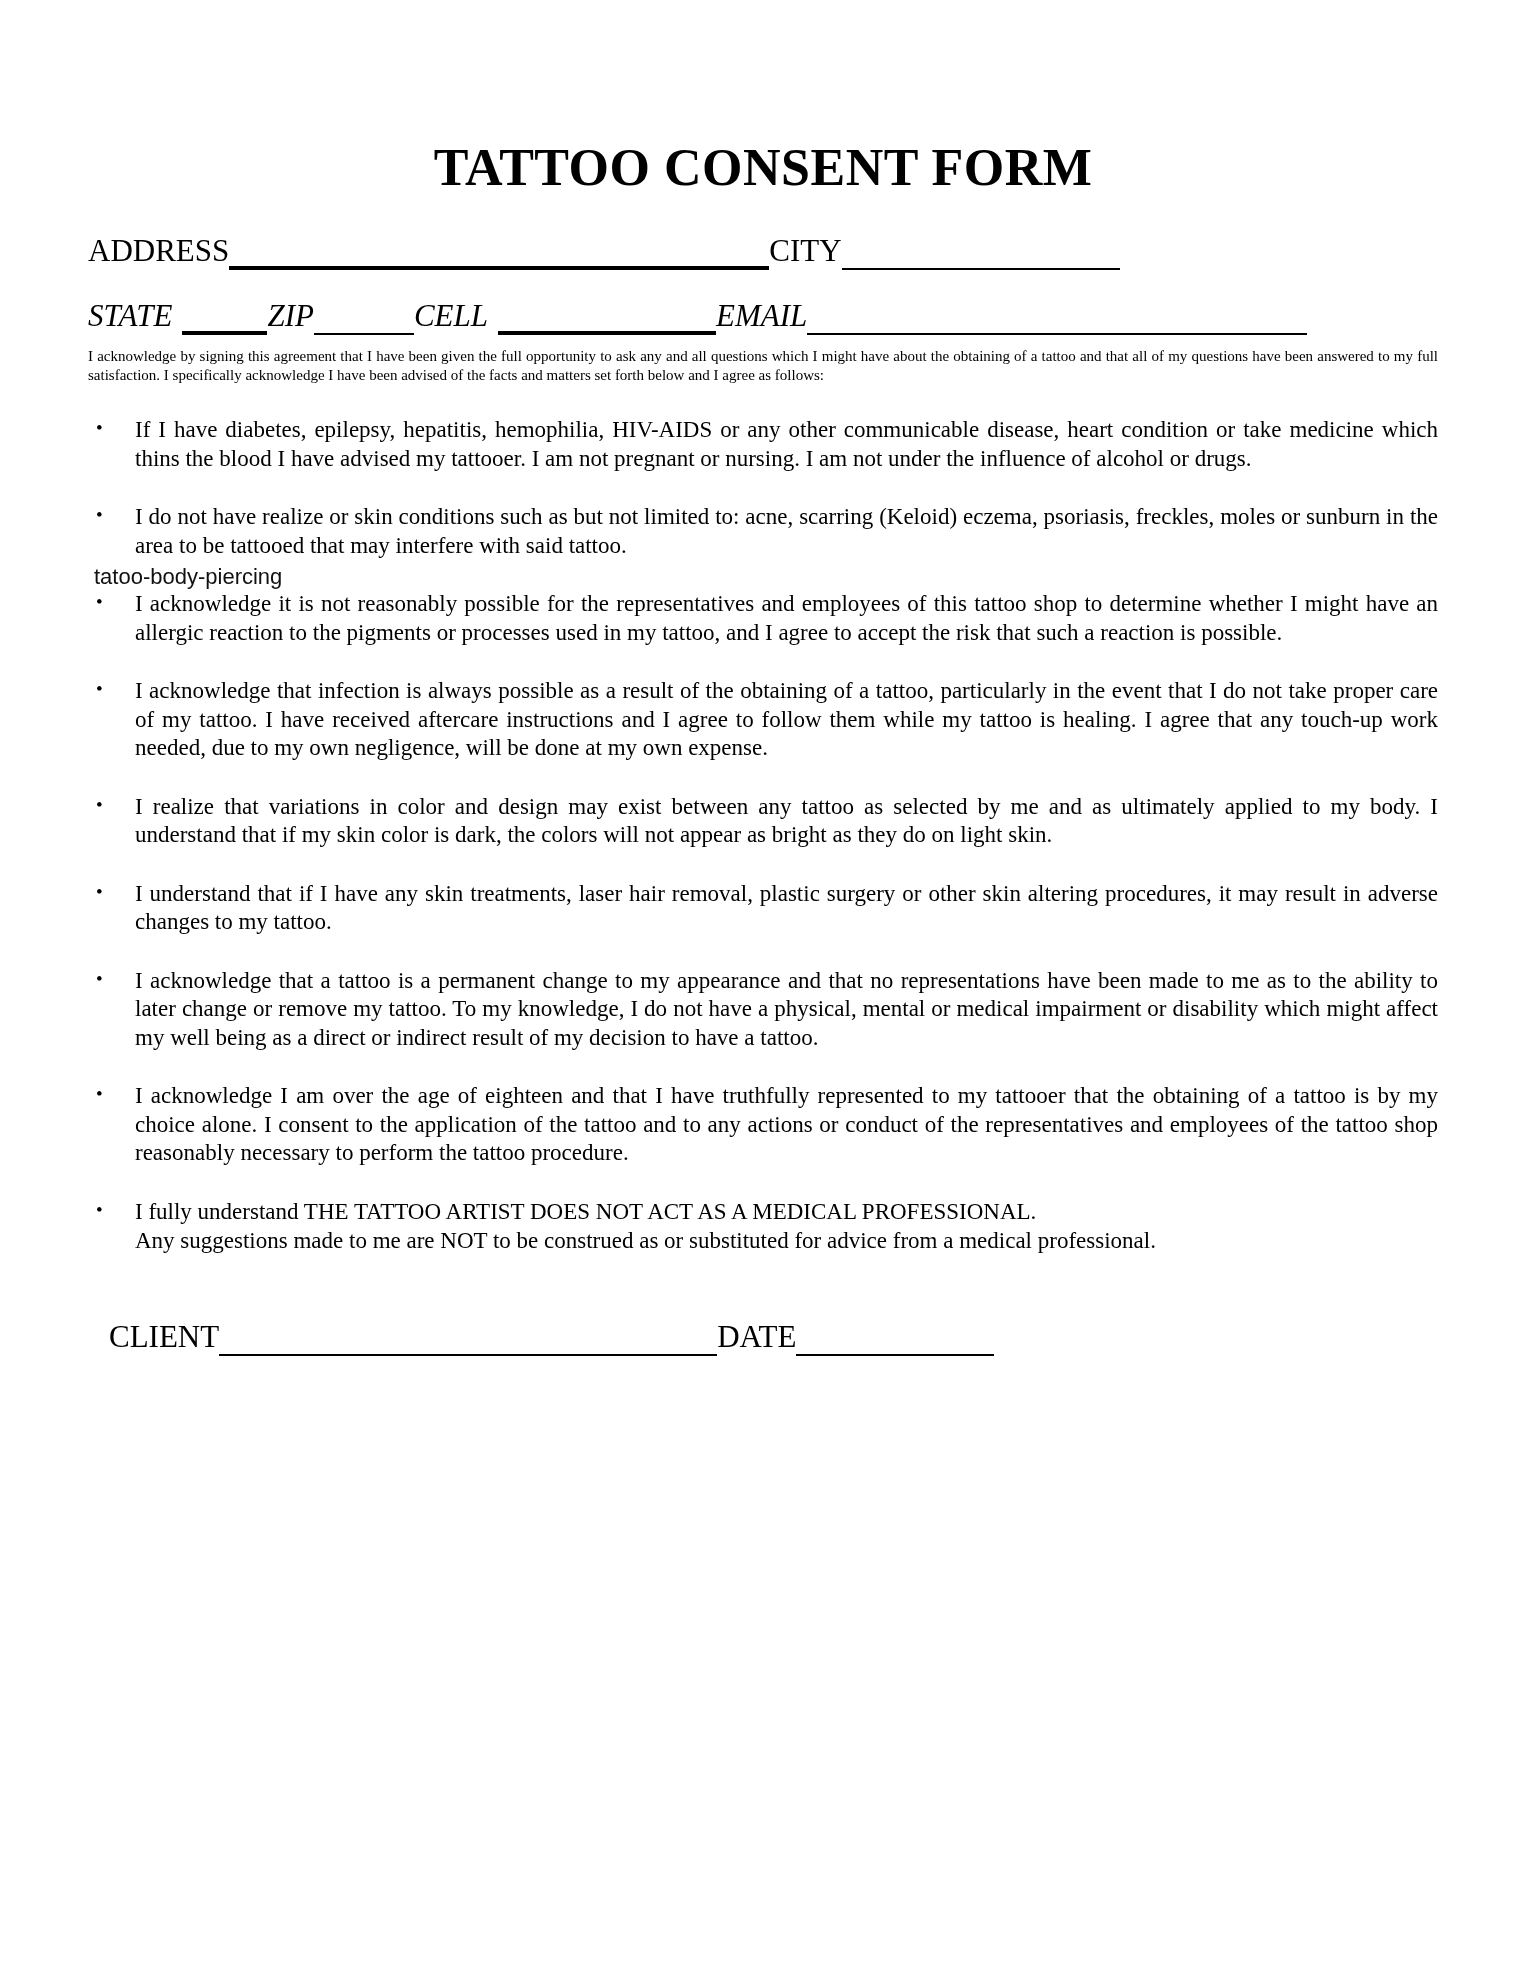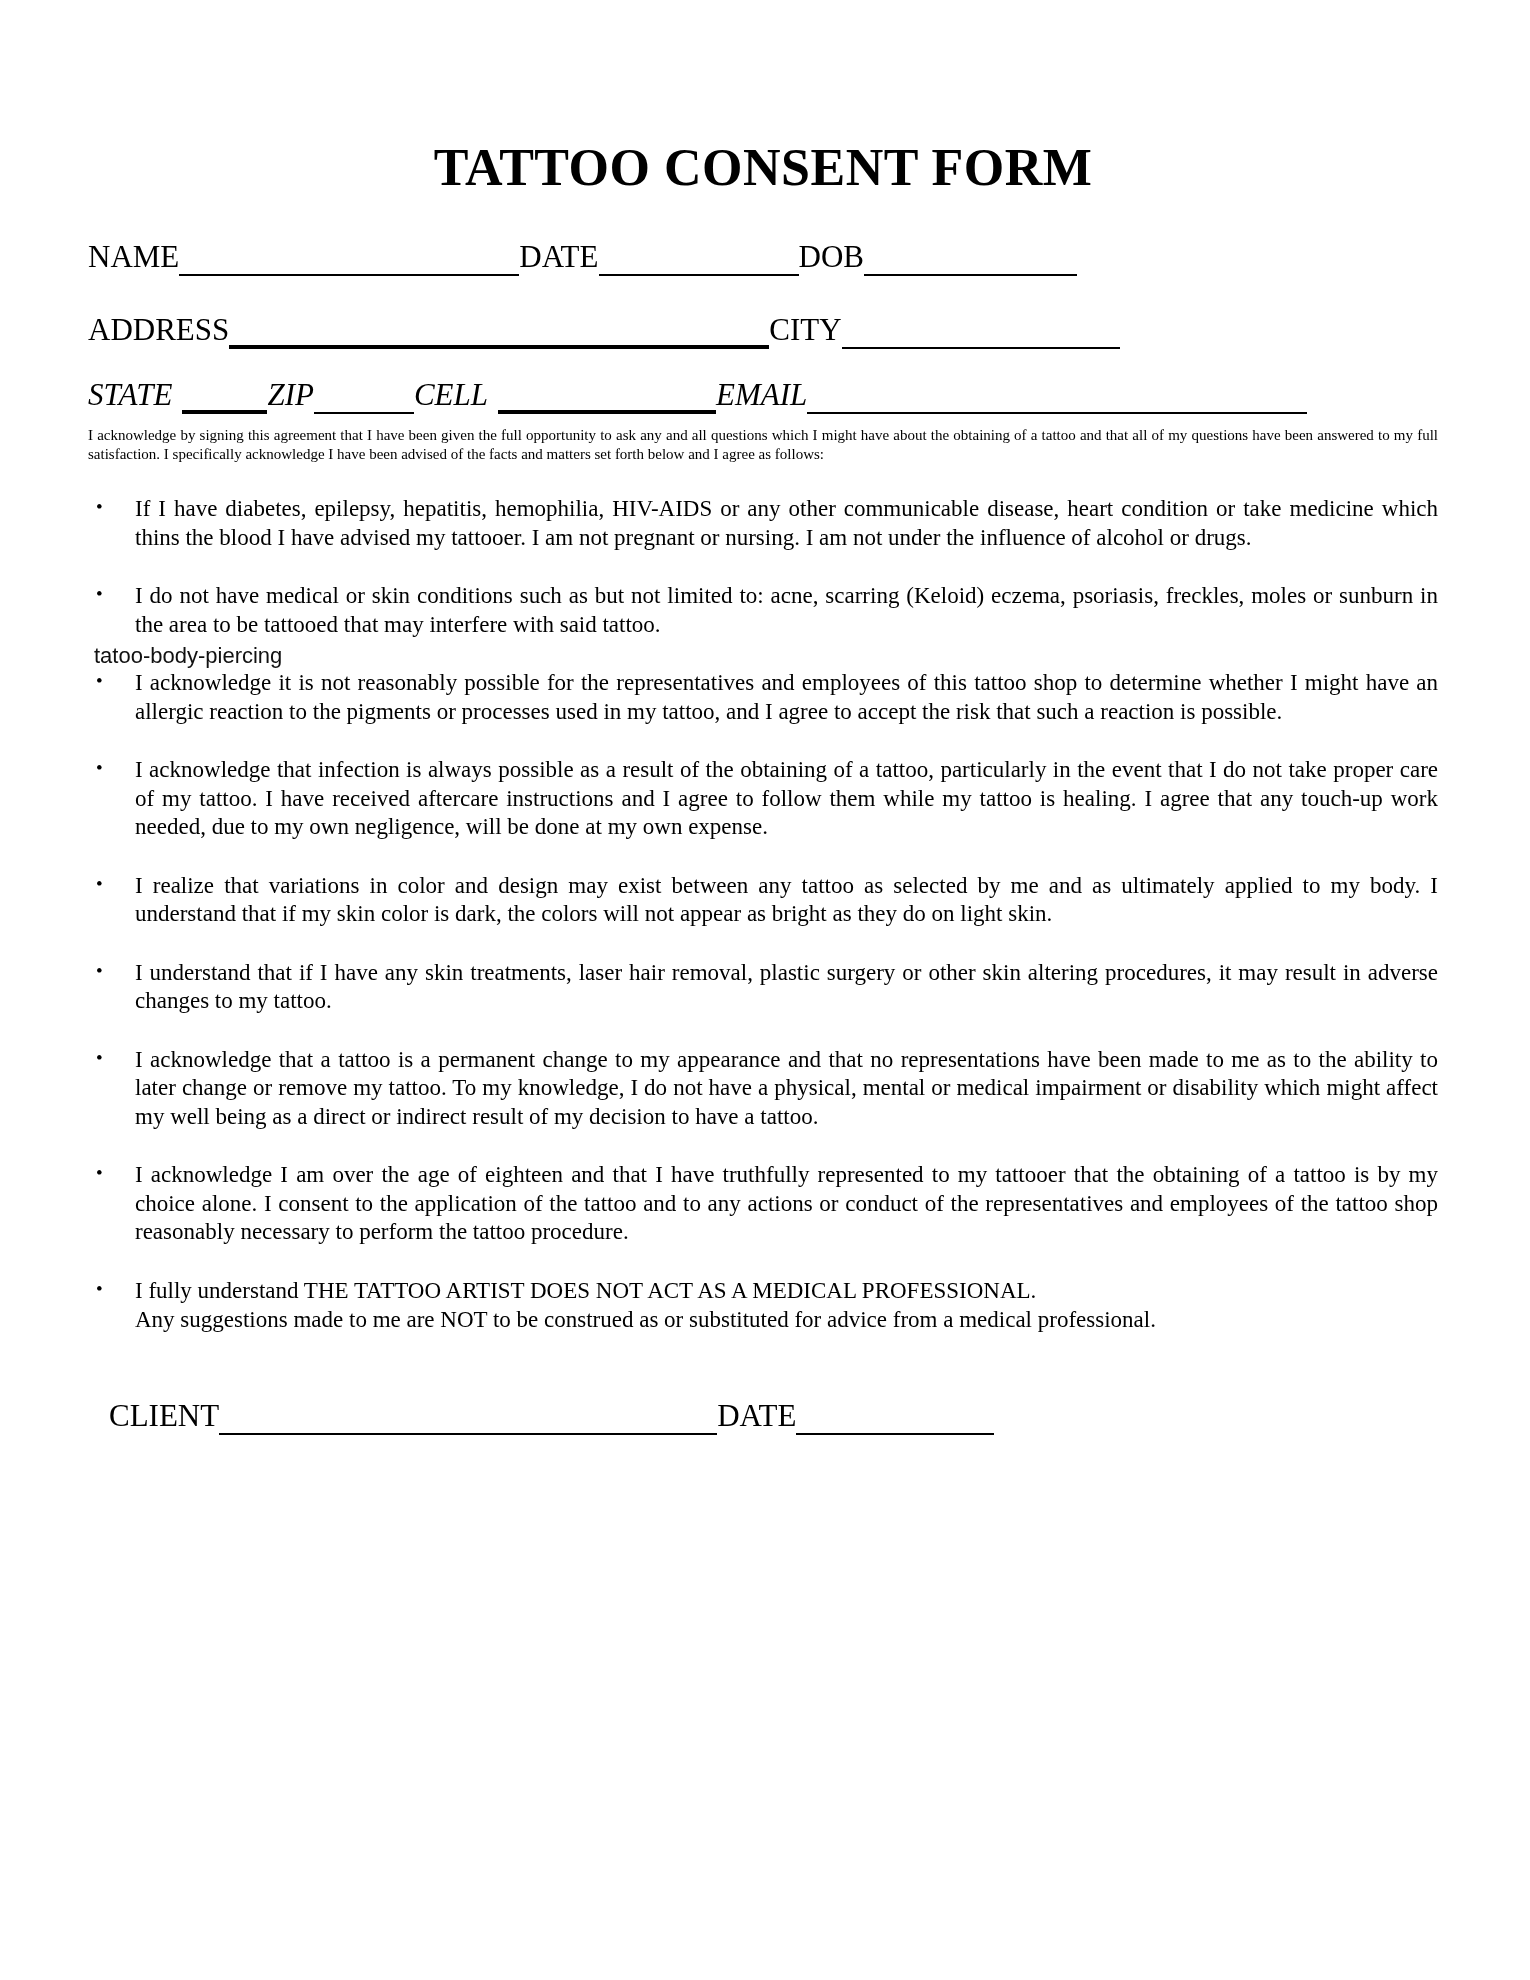--- a/index.html
+++ b/index.html
@@ -74,44 +74,41 @@
   .sig-client{margin-top:64px;}
   .sig-tattooer{margin-top:38px;}
 </style>
 </head>
 <body>
 
 <div class="page">
 
   <div class="title">TATTOO CONSENT FORM</div>
 
-  <div class="frow row-name">
-    <span>NAME</span><span class="fline w340"></span><span>DATE</span><span class="fline w200"></span><span>DOB</span><span class="fline w213"></span>
-  </div>
 
   <div class="frow row-addr">
     <span>ADDRESS</span><span class="fline thick w540"></span><span>CITY</span><span class="fline w278"></span>
   </div>
 
   <div class="frow row-state">
     <span>STATE</span><span class="fline thick w85 sp"></span><span>ZIP</span><span class="fline w100"></span><span>CELL</span><span class="fline thick w218 sp"></span><span>EMAIL</span><span class="fline w500"></span>
   </div>
 
   <div class="intro">I acknowledge by signing this agreement that I have been given the full opportunity to ask any and all questions which I might have about the obtaining of a tattoo and that all of my questions have been answered to my full satisfaction.  I specifically acknowledge I have been advised of the facts and matters set forth below and I agree as follows:</div>
 
   <div class="blist">
 
     <div class="bullet">
       <span class="dot">•</span>
       <div class="btext">If I have diabetes, epilepsy, hepatitis, hemophilia, HIV-AIDS or any other communicable disease, heart condition or take medicine which thins the blood I have advised my tattooer.  I am not pregnant or nursing.  I am not under the influence of alcohol or drugs.</div>
     </div>
 
     <div class="bullet" style="margin-bottom:4px;">
       <span class="dot">•</span>
-      <div class="btext">I do not have medical or skin conditions such as but not limited to: acne, scarring (Keloid) eczema, psoriasis, freckles, moles or sunburn in the area to be tattooed that may interfere with said tattoo.</div>
+      <div class="btext">I do not have realize or skin conditions such as but not limited to: acne, scarring (Keloid) eczema, psoriasis, freckles, moles or sunburn in the area to be tattooed that may interfere with said tattoo.</div>
     </div>
 
     <div class="note" style="margin-top:0;">tatoo-body-piercing</div>
 
     <div class="bullet">
       <span class="dot">•</span>
       <div class="btext">I acknowledge it is not reasonably possible for the representatives and employees of this tattoo shop to determine whether I might have an allergic reaction to the pigments or processes used in my tattoo, and I agree to accept the risk that such a reaction is possible.</div>
     </div>
 
     <div class="bullet">

